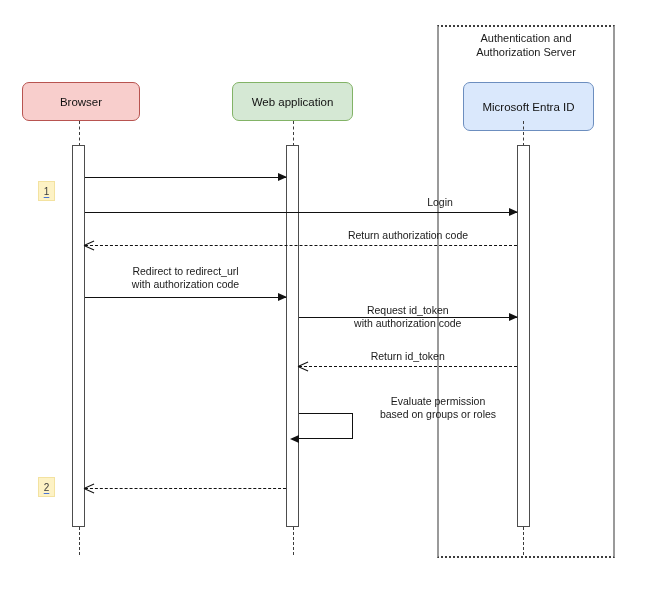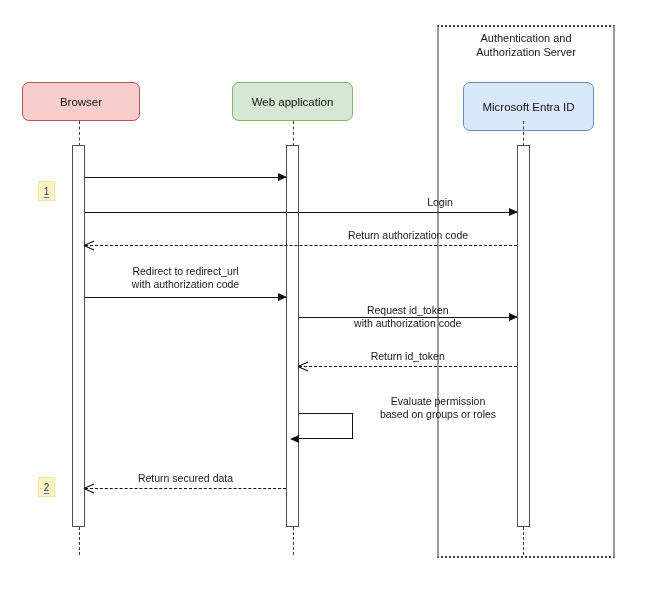--- a/index.html
+++ b/index.html
@@ -193,21 +193,20 @@
   <div class="selfcall" style="left:299px;top:413px;width:54px;height:26px;">
     <div class="sc-arrow"></div>
   </div>
   <div class="msg-label" style="left:358px;top:395px;width:160px;">Evaluate permission
 based on groups or roles</div>
 
   <div class="msg dashed" style="left:85px;top:488px;width:201px;">
     <div class="line"></div>
     <div class="arrowhead left open"></div>
   </div>
-  <div class="msg-label" style="left:85px;top:472px;width:201px;">Return secured data</div>
 
   <div class="badge" style="left:38px;top:181px;width:17px;height:20px;">
     <span>1</span>
   </div>
   <div class="badge" style="left:38px;top:477px;width:17px;height:20px;">
     <span>2</span>
   </div>
 
 </div>
 

